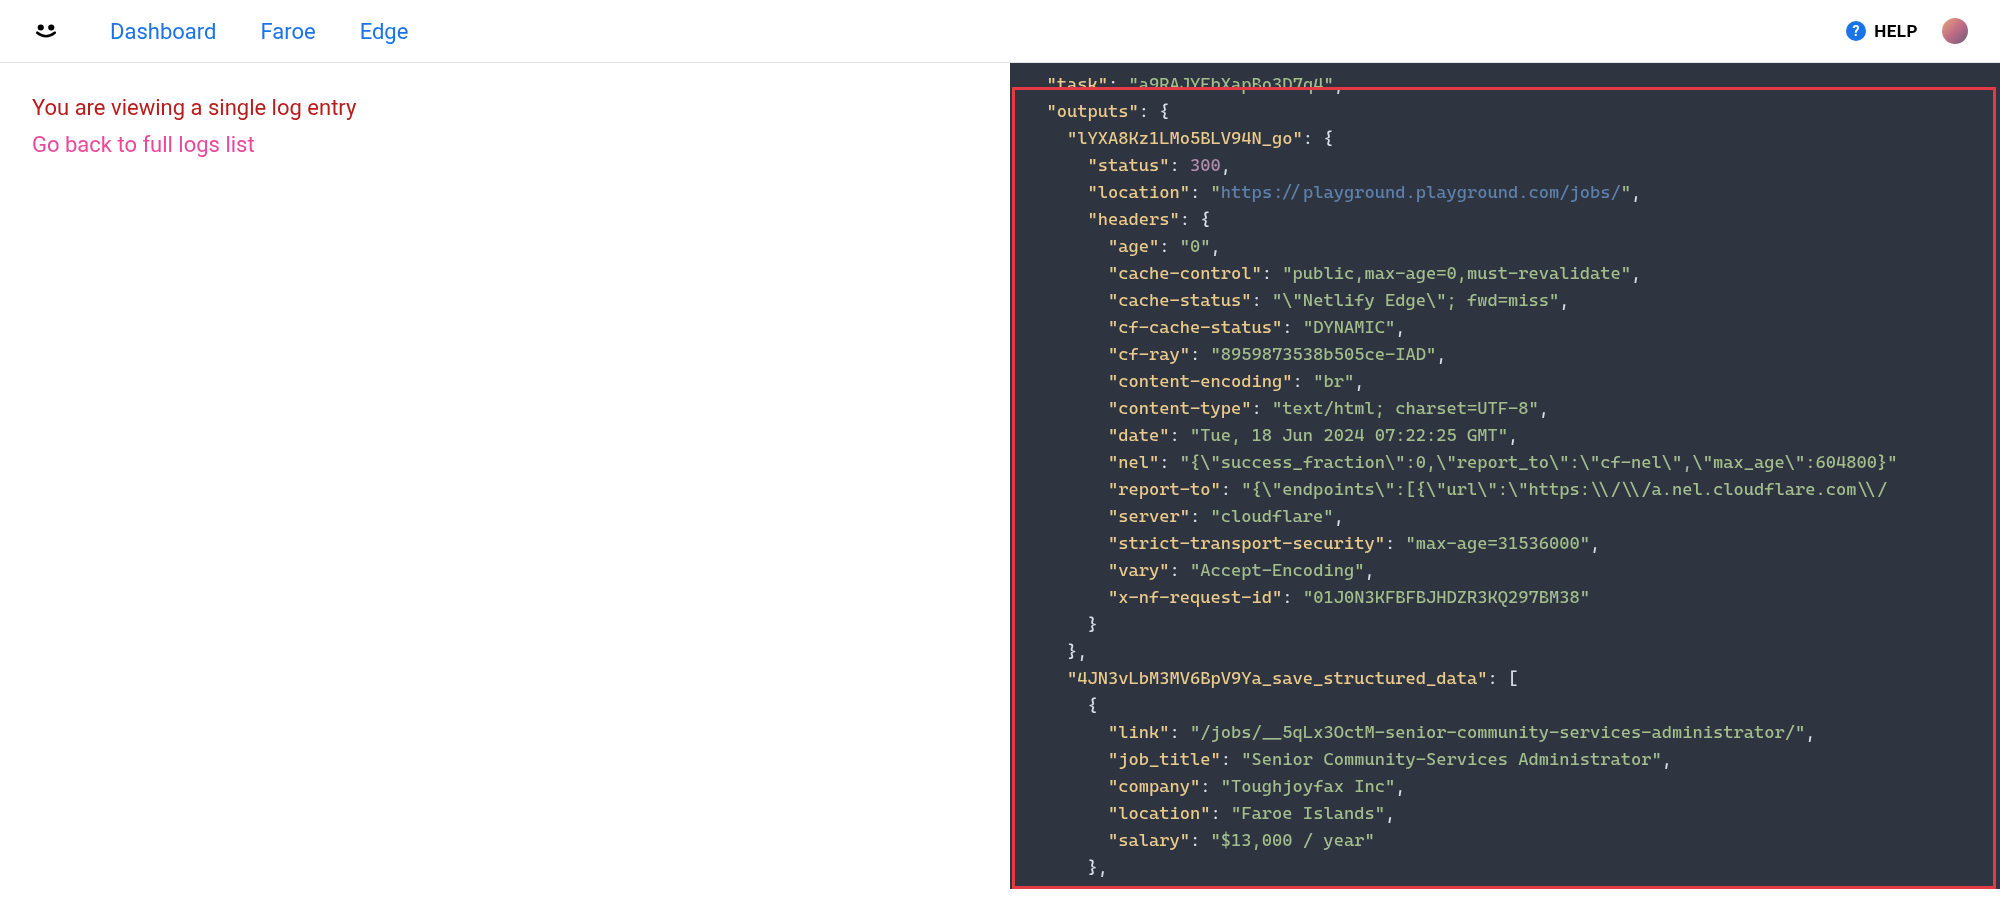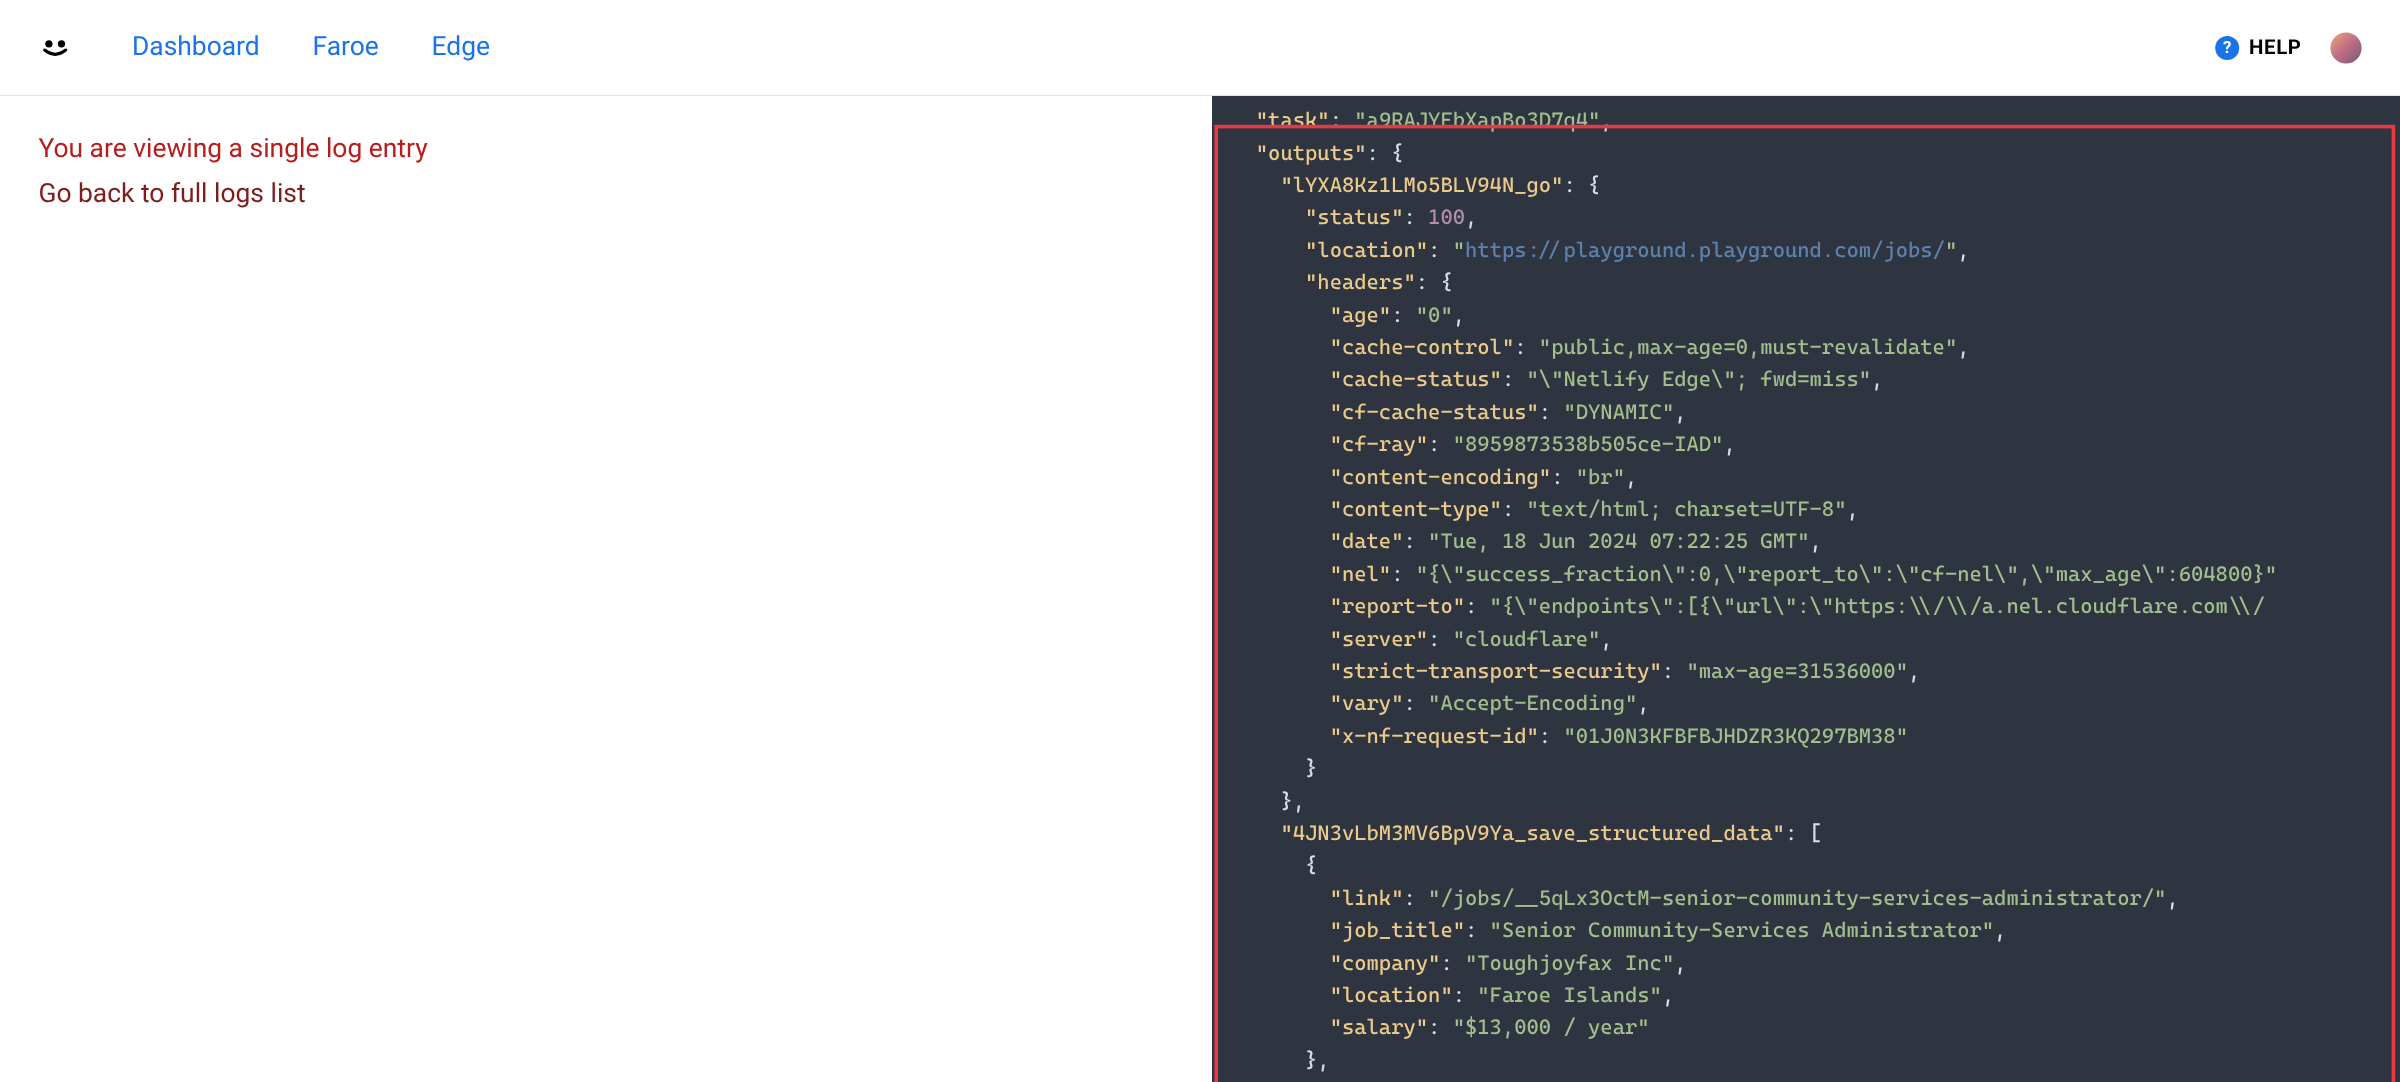--- a/index.html
+++ b/index.html
@@ -1,29 +1,29 @@
 <!DOCTYPE html>
 <html><head>
 <meta charset="utf-8">
 <style>
 * { margin: 0; padding: 0; box-sizing: border-box; }
 body { font-family: -apple-system, BlinkMacSystemFont, "Segoe UI", Roboto, sans-serif; background: #fff; width: 2000px; height: 902px; overflow: hidden; }
-.header { height: 80px; border-bottom: 1px solid #e5e5e5; display: flex; align-items: center; padding: 16px 32px; }
+.header { height: 63px; border-bottom: 1px solid #e5e5e5; display: flex; align-items: center; padding: 16px 32px; }
 .logo { width: 28px; height: 28px; margin-right: 50px; }
 .logo svg { width: 100%; height: 100%; }
 .nav { display: flex; gap: 44px; }
 .nav a { color: #1a73e8; text-decoration: none; font-size: 22px; font-weight: 400; }
 .right-header { margin-left: auto; display: flex; align-items: center; gap: 24px; }
 .help { display: flex; align-items: center; gap: 8px; font-weight: 700; font-size: 17px; letter-spacing: 0.5px; color: #000; }
 .help-icon { width: 20px; height: 20px; border-radius: 50%; background: #1a73e8; color: #fff; display: flex; align-items: center; justify-content: center; font-size: 14px; font-weight: 700; }
 .avatar { width: 26px; height: 26px; border-radius: 50%; background: linear-gradient(135deg, #e8a87c 0%, #c06c84 50%, #6c5b7b 100%); }
 .main { display: flex; height: calc(100% - 76px); }
 .left-panel { width: 1010px; padding: 32px; }
 .subtitle { color: #b91c1c; font-size: 22px; margin-bottom: 12px; }
-.back-link { color: #7f1d1d; text-decoration: none; font-size: 22px; }
+.back-link { color: #ec4899; text-decoration: none; font-size: 22px; }
 .right-panel { flex: 1; background: #2e3440; position: relative; overflow: hidden; }
 .highlight-box { position: absolute; top: 24px; left: 2px; right: 4px; bottom: 0; border: 3px solid #e63946; pointer-events: none; z-index: 10; }
 .code { font-family: "SF Mono", Monaco, "Cascadia Code", Consolas, monospace; font-size: 17.5px; line-height: 27px; padding: 8px 16px; color: #d8dee9; white-space: pre; }
 .key { color: #ebcb8b; }
 .str { color: #a3be8c; }
 .num { color: #b48ead; }
 .url { color: #5e81ac; }
 .pun { color: #d8dee9; }
 </style>
 </head>
@@ -54,21 +54,21 @@
 <div class="main">
   <div class="left-panel">
     <div class="subtitle">You are viewing a single log entry</div>
     <a href="#" class="back-link">Go back to full logs list</a>
   </div>
   <div class="right-panel">
     <div class="highlight-box"></div>
 <div class="code">  <span class="key">"task"</span><span class="pun">: </span><span class="str">"a9RAJYEbXapBo3D7q4"</span><span class="pun">,</span>
   <span class="key">"outputs"</span><span class="pun">: {</span>
     <span class="key">"lYXA8Kz1LMo5BLV94N_go"</span><span class="pun">: {</span>
-      <span class="key">"status"</span><span class="pun">: </span><span class="num">100</span><span class="pun">,</span>
+      <span class="key">"status"</span><span class="pun">: </span><span class="num">300</span><span class="pun">,</span>
       <span class="key">"location"</span><span class="pun">: </span><span class="str">"</span><span class="url">https://playground.playground.com/jobs/</span><span class="str">"</span><span class="pun">,</span>
       <span class="key">"headers"</span><span class="pun">: {</span>
         <span class="key">"age"</span><span class="pun">: </span><span class="str">"0"</span><span class="pun">,</span>
         <span class="key">"cache-control"</span><span class="pun">: </span><span class="str">"public,max-age=0,must-revalidate"</span><span class="pun">,</span>
         <span class="key">"cache-status"</span><span class="pun">: </span><span class="str">"\"Netlify Edge\"; fwd=miss"</span><span class="pun">,</span>
         <span class="key">"cf-cache-status"</span><span class="pun">: </span><span class="str">"DYNAMIC"</span><span class="pun">,</span>
         <span class="key">"cf-ray"</span><span class="pun">: </span><span class="str">"8959873538b505ce-IAD"</span><span class="pun">,</span>
         <span class="key">"content-encoding"</span><span class="pun">: </span><span class="str">"br"</span><span class="pun">,</span>
         <span class="key">"content-type"</span><span class="pun">: </span><span class="str">"text/html; charset=UTF-8"</span><span class="pun">,</span>
         <span class="key">"date"</span><span class="pun">: </span><span class="str">"Tue, 18 Jun 2024 07:22:25 GMT"</span><span class="pun">,</span>

